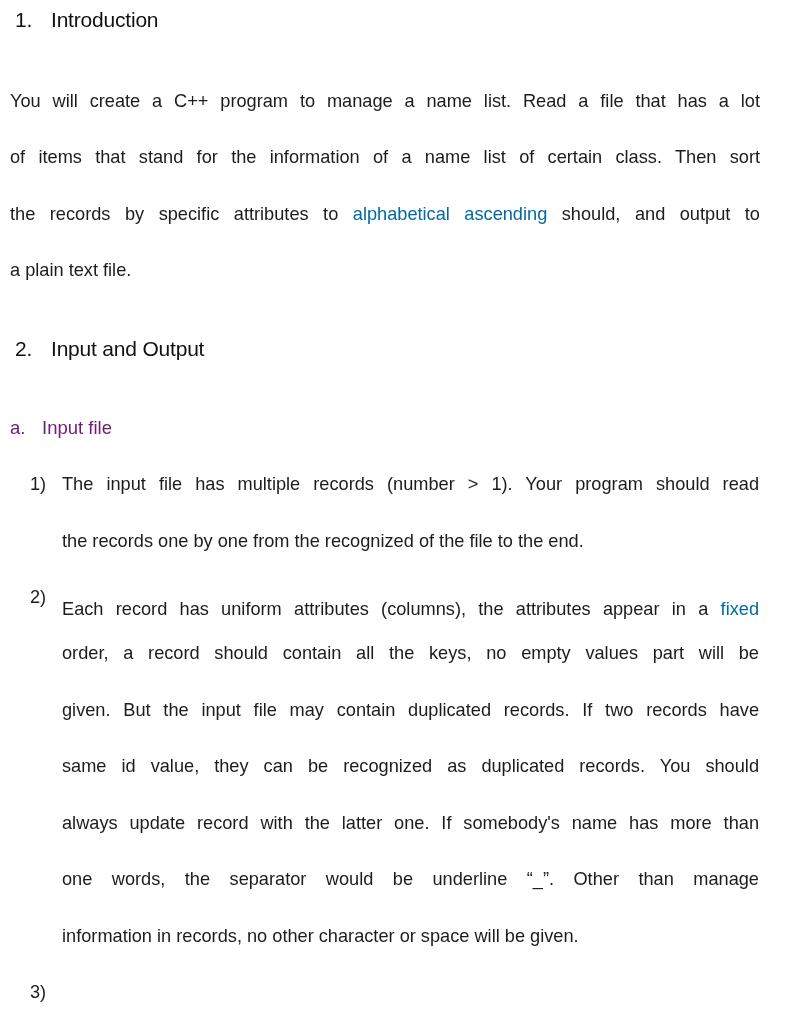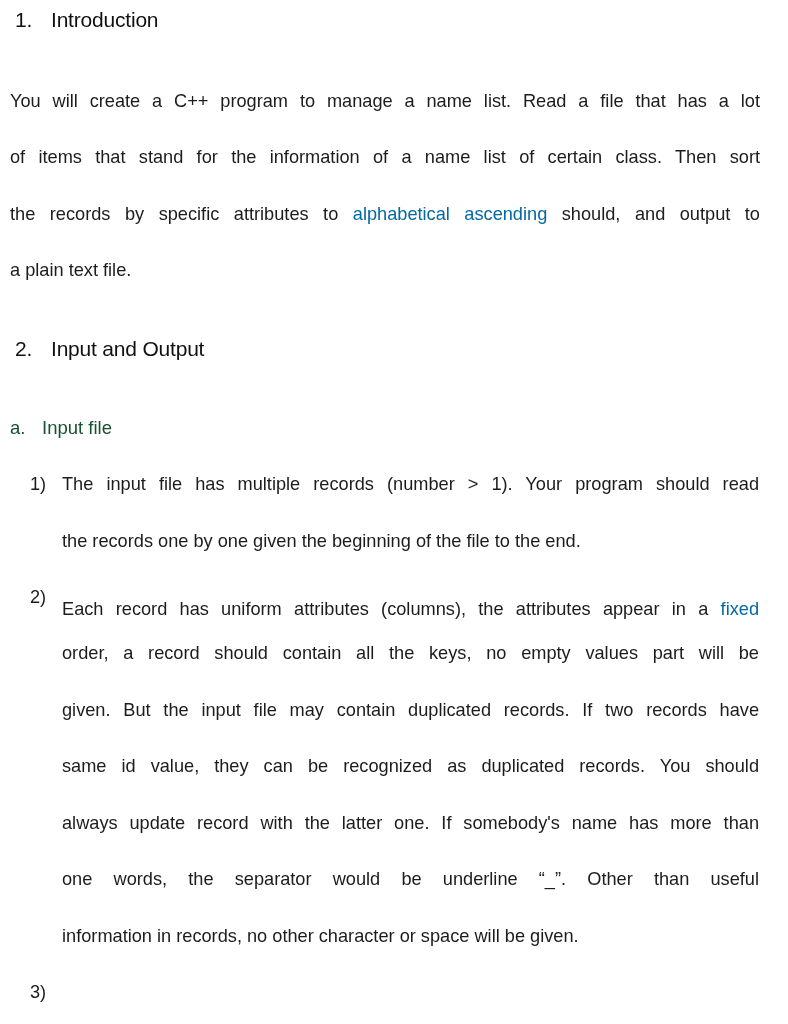--- a/index.html
+++ b/index.html
@@ -43,21 +43,21 @@
       text-align: justify;
       text-align-last: justify;
     }
     .hl { color: #0369a1; }
     .sub {
       position: absolute;
       left: 10px;
       font-size: 18.5px;
       line-height: 24px;
       white-space: nowrap;
-      color: #14532d;
+      color: #701a75;
     }
     .sub .marker { display: inline-block; width: 32px; }
     .li-num {
       position: absolute;
       left: 30px;
       font-size: 18.2px;
       line-height: 24px;
       color: #1c1c1c;
     }
   </style>
@@ -89,41 +89,41 @@
 
   <div class="sub" style="top:416px;">
     <span class="marker">a.</span><span>Input file</span>
   </div>
 
   <div class="li-num" style="top:472px;">1)</div>
   <div class="line justify" style="top:472px; left:62px; width:697px;">
     <span>The input file has multiple records (number &gt; 1). Your program should read</span>
   </div>
   <div class="line" style="top:529px; left:62px;">
-    <span>the records one by one given the beginning of the file to the end.</span>
+    <span>the records one by one from the recognized of the file to the end.</span>
   </div>
 
   <div class="li-num" style="top:585px;">2)</div>
   <div class="line justify" style="top:585px; left:62px; width:697px;margin-top:12px;">
     <span>Each record has uniform attributes (columns), the attributes appear in a </span><span class="hl">fixed</span>
   </div>
   <div class="line justify" style="top:641px; left:62px; width:697px;">
     <span>order, a record should contain all the keys, no empty values part will be</span>
   </div>
   <div class="line justify" style="top:698px; left:62px; width:697px;">
     <span>given. But the input file may contain duplicated records. If two records have</span>
   </div>
   <div class="line justify" style="top:754px; left:62px; width:697px;">
     <span>same id value, they can be recognized as duplicated records. You should</span>
   </div>
   <div class="line justify" style="top:811px; left:62px; width:697px;">
     <span>always update record with the latter one. If somebody's name has more than</span>
   </div>
   <div class="line justify" style="top:867px; left:62px; width:697px;">
-    <span>one words, the separator would be underline “_”. Other than useful</span>
+    <span>one words, the separator would be underline “_”. Other than manage</span>
   </div>
   <div class="line" style="top:924px; left:62px;">
     <span>information in records, no other character or space will be given.</span>
   </div>
 
   <div class="li-num" style="top:980px;">3)</div>
 
 </div>
 
 </body></html>

